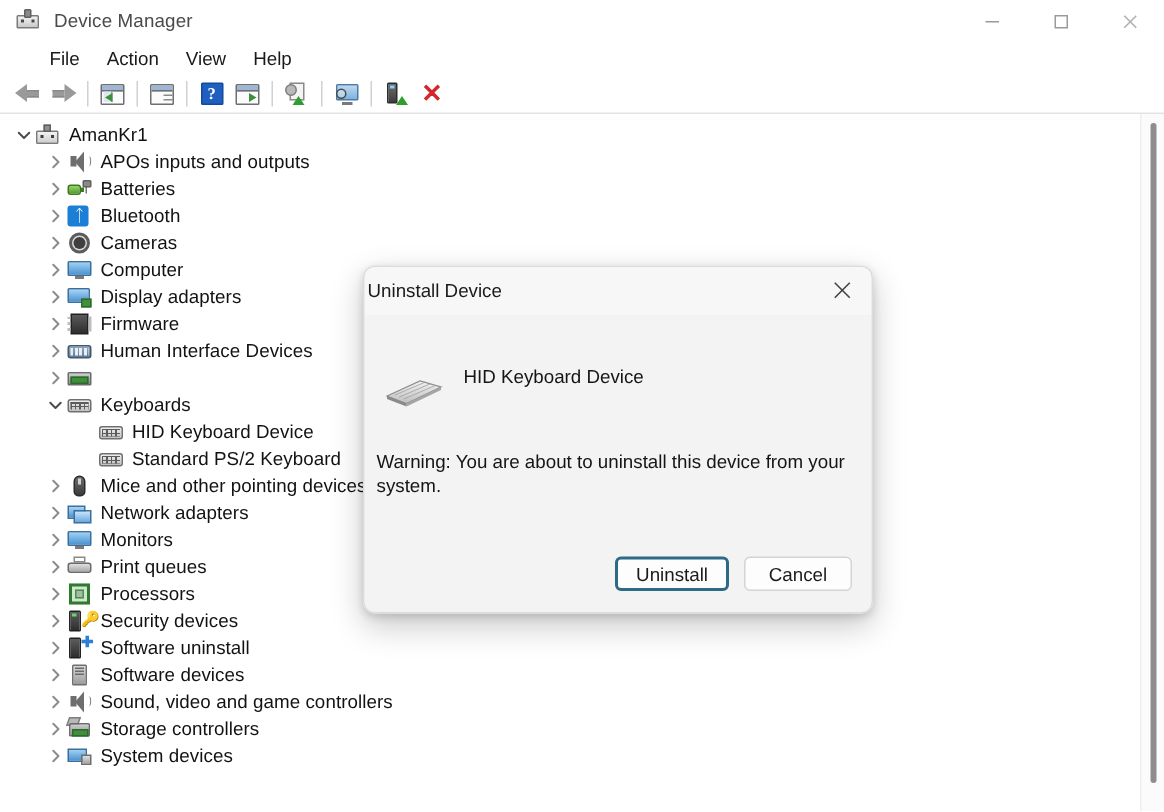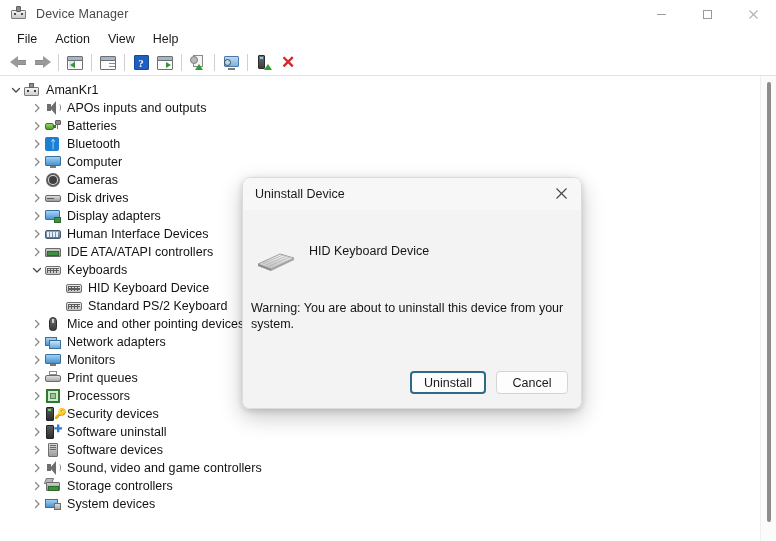--- a/index.html
+++ b/index.html
@@ -88,21 +88,21 @@
   .wc svg { display: block; }
 
   
   .menubar {
     position: absolute;
     left: 0; top: 28px;
     width: 776px; height: 22px;
     background: #ffffff;
     display: flex;
     align-items: center;
-    padding-left: 8px;
+    padding-left: 24px;
     box-sizing: border-box;
   }
   .menu-item {
     font-size: 12.5px;
     color: #1a1a1a;
     padding: 2px 9px;
     border-radius: 3px;
     white-space: nowrap;
   }
 
@@ -690,21 +690,21 @@
   .dlg-title {
     position: absolute;
     left: 0; top: 0;
     width: 100%; height: 32px;
     background: #f7f7f7;
     display: flex;
     align-items: center;
     box-sizing: border-box;
   }
   .dlg-title-text {
-    margin-left: 12px;
+    margin-left: 2px;
     font-size: 12.5px;
     color: #1a1a1a;
   }
   .dlg-close {
     position: absolute;
     right: 0; top: 0;
     width: 40px; height: 31px;
     display: flex; align-items: center; justify-content: center;
     color: #5a5a5a;
     border-top-right-radius: 8px;
@@ -940,101 +940,100 @@
           <div class="tlabel">Bluetooth</div>
         </div>
         <div class="trow">
           <div style="width: 29px; flex: 0 0 auto;"></div>
           <div class="exp">
             <svg width="10" height="10" viewBox="0 0 10 10">
               <polyline points="3.5,1.5 7,5 3.5,8.5" fill="none" stroke="#8a8a8a" stroke-width="1.3" stroke-linecap="round" stroke-linejoin="round"></polyline>
             </svg>
           </div>
           <div class="ticon">
+            <div class="ic-camera">
+              <div class="ring"></div>
+              <div class="lens2"></div>
+            </div>
+          </div>
+          <div class="tlabel">Cameras</div>
+        </div>
+        <div class="trow">
+          <div style="width: 29px; flex: 0 0 auto;"></div>
+          <div class="exp">
+            <svg width="10" height="10" viewBox="0 0 10 10">
+              <polyline points="3.5,1.5 7,5 3.5,8.5" fill="none" stroke="#8a8a8a" stroke-width="1.3" stroke-linecap="round" stroke-linejoin="round"></polyline>
+            </svg>
+          </div>
+          <div class="ticon">
             <div class="ic-monitor">
               <div class="scr"></div>
               <div class="base"></div>
             </div>
           </div>
           <div class="tlabel">Computer</div>
         </div>
         <div class="trow">
           <div style="width: 29px; flex: 0 0 auto;"></div>
           <div class="exp">
             <svg width="10" height="10" viewBox="0 0 10 10">
               <polyline points="3.5,1.5 7,5 3.5,8.5" fill="none" stroke="#8a8a8a" stroke-width="1.3" stroke-linecap="round" stroke-linejoin="round"></polyline>
             </svg>
           </div>
           <div class="ticon">
-            <div class="ic-camera">
-              <div class="ring"></div>
-              <div class="lens2"></div>
-            </div>
-          </div>
-          <div class="tlabel">Cameras</div>
-        </div>
-        <div class="trow">
-          <div style="width: 29px; flex: 0 0 auto;"></div>
-          <div class="exp">
-            <svg width="10" height="10" viewBox="0 0 10 10">
-              <polyline points="3.5,1.5 7,5 3.5,8.5" fill="none" stroke="#8a8a8a" stroke-width="1.3" stroke-linecap="round" stroke-linejoin="round"></polyline>
-            </svg>
-          </div>
-          <div class="ticon">
-            <div class="ic-disk">
-              <div class="d"></div>
-              <div class="l"></div>
-            </div>
-          </div>
-          <div class="tlabel">Disk drives</div>
-        </div>
-        <div class="trow">
-          <div style="width: 29px; flex: 0 0 auto;"></div>
-          <div class="exp">
-            <svg width="10" height="10" viewBox="0 0 10 10">
-              <polyline points="3.5,1.5 7,5 3.5,8.5" fill="none" stroke="#8a8a8a" stroke-width="1.3" stroke-linecap="round" stroke-linejoin="round"></polyline>
-            </svg>
-          </div>
-          <div class="ticon">
             <div class="ic-display">
               <div class="scr2"></div>
               <div class="chip"></div>
             </div>
           </div>
           <div class="tlabel">Display adapters</div>
         </div>
         <div class="trow">
           <div style="width: 29px; flex: 0 0 auto;"></div>
           <div class="exp">
             <svg width="10" height="10" viewBox="0 0 10 10">
               <polyline points="3.5,1.5 7,5 3.5,8.5" fill="none" stroke="#8a8a8a" stroke-width="1.3" stroke-linecap="round" stroke-linejoin="round"></polyline>
             </svg>
           </div>
           <div class="ticon">
+            <div class="ic-firmware">
+              <div class="b"></div>
+              <div class="pins"></div>
+            </div>
+          </div>
+          <div class="tlabel">Firmware</div>
+        </div>
+        <div class="trow">
+          <div style="width: 29px; flex: 0 0 auto;"></div>
+          <div class="exp">
+            <svg width="10" height="10" viewBox="0 0 10 10">
+              <polyline points="3.5,1.5 7,5 3.5,8.5" fill="none" stroke="#8a8a8a" stroke-width="1.3" stroke-linecap="round" stroke-linejoin="round"></polyline>
+            </svg>
+          </div>
+          <div class="ticon">
             <div class="ic-hid">
               <div class="k"></div>
               <div class="kk"></div>
             </div>
           </div>
           <div class="tlabel">Human Interface Devices</div>
         </div>
         <div class="trow">
           <div style="width: 29px; flex: 0 0 auto;"></div>
           <div class="exp">
             <svg width="10" height="10" viewBox="0 0 10 10">
               <polyline points="3.5,1.5 7,5 3.5,8.5" fill="none" stroke="#8a8a8a" stroke-width="1.3" stroke-linecap="round" stroke-linejoin="round"></polyline>
             </svg>
           </div>
           <div class="ticon">
             <div class="ic-ide">
               <div class="box"></div>
               <div class="grn3"></div>
             </div>
           </div>
-          <div class="tlabel">IDE ATA/ATAPI controllers</div>
         </div>
         <div class="trow">
           <div style="width: 29px; flex: 0 0 auto;"></div>
           <div class="exp">
             <svg width="10" height="10" viewBox="0 0 10 10">
               <polyline points="1.5,3.5 5,7 8.5,3.5" fill="none" stroke="#4a4a4a" stroke-width="1.3" stroke-linecap="round" stroke-linejoin="round"></polyline>
             </svg>
           </div>
           <div class="ticon">
             <div class="ic-keyboard">

